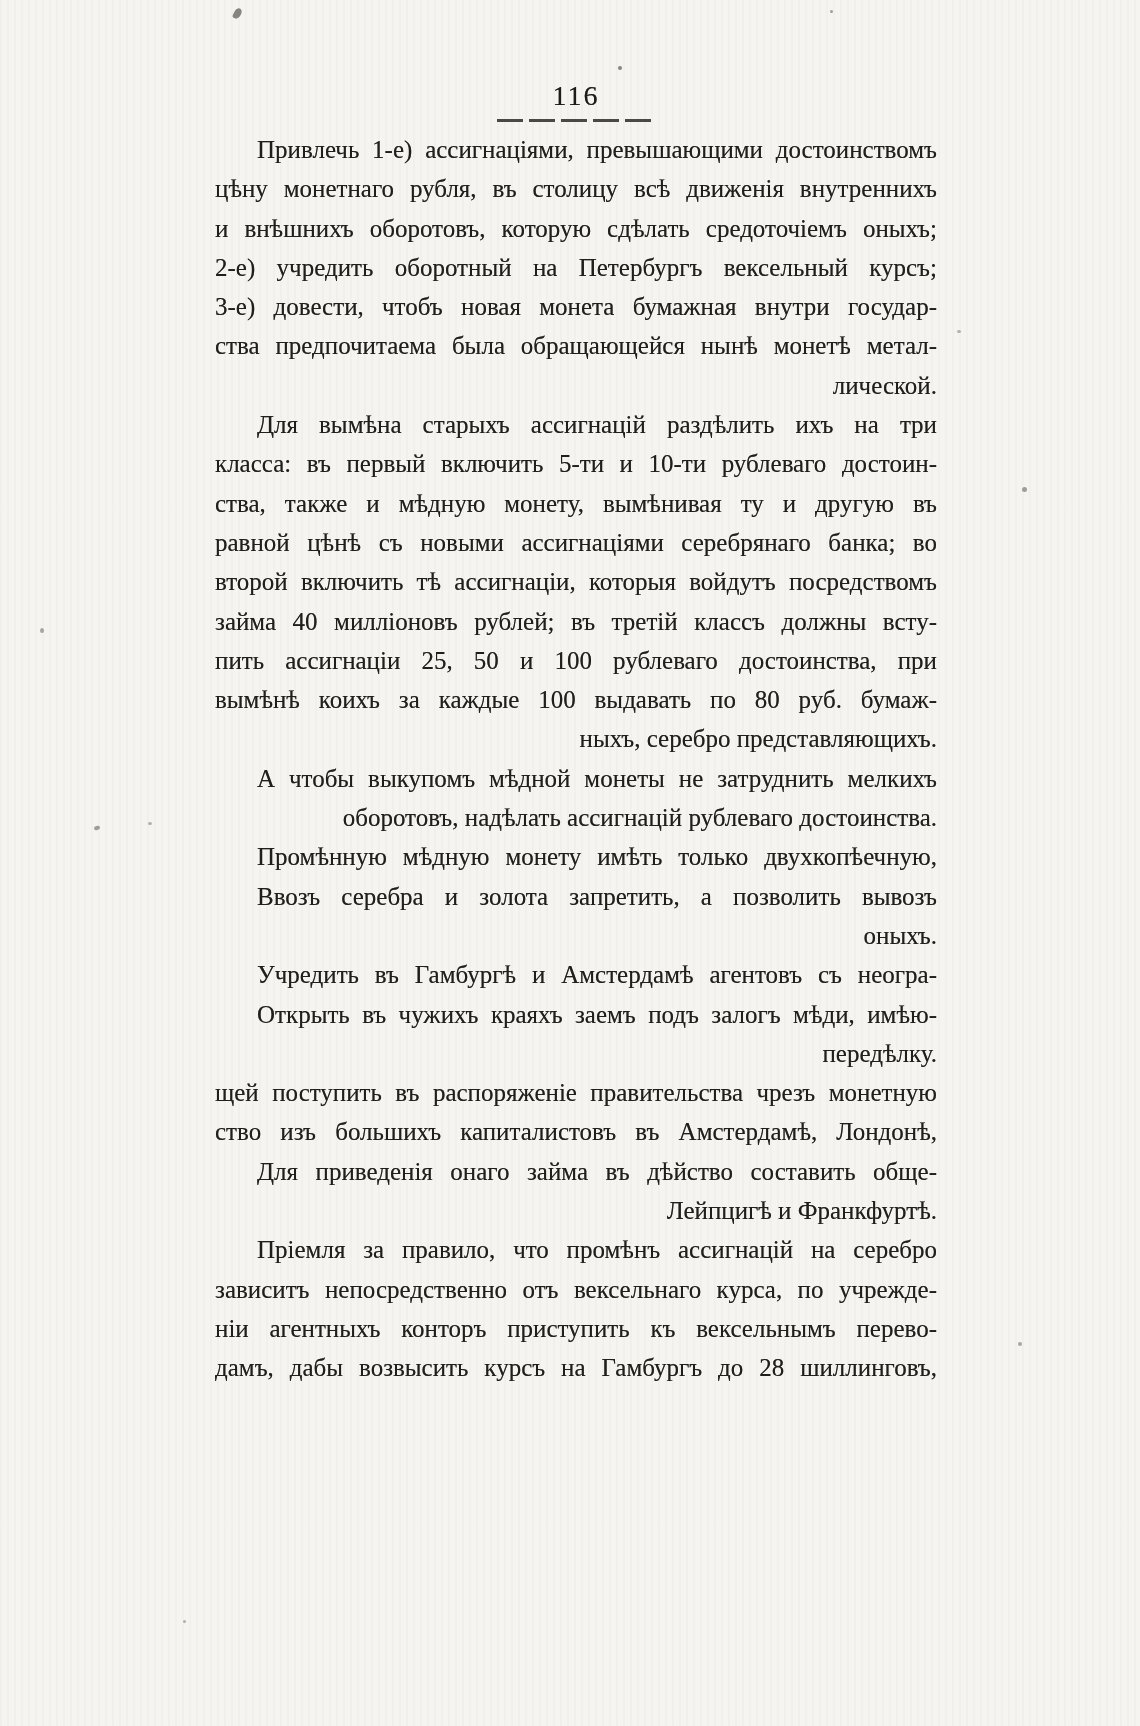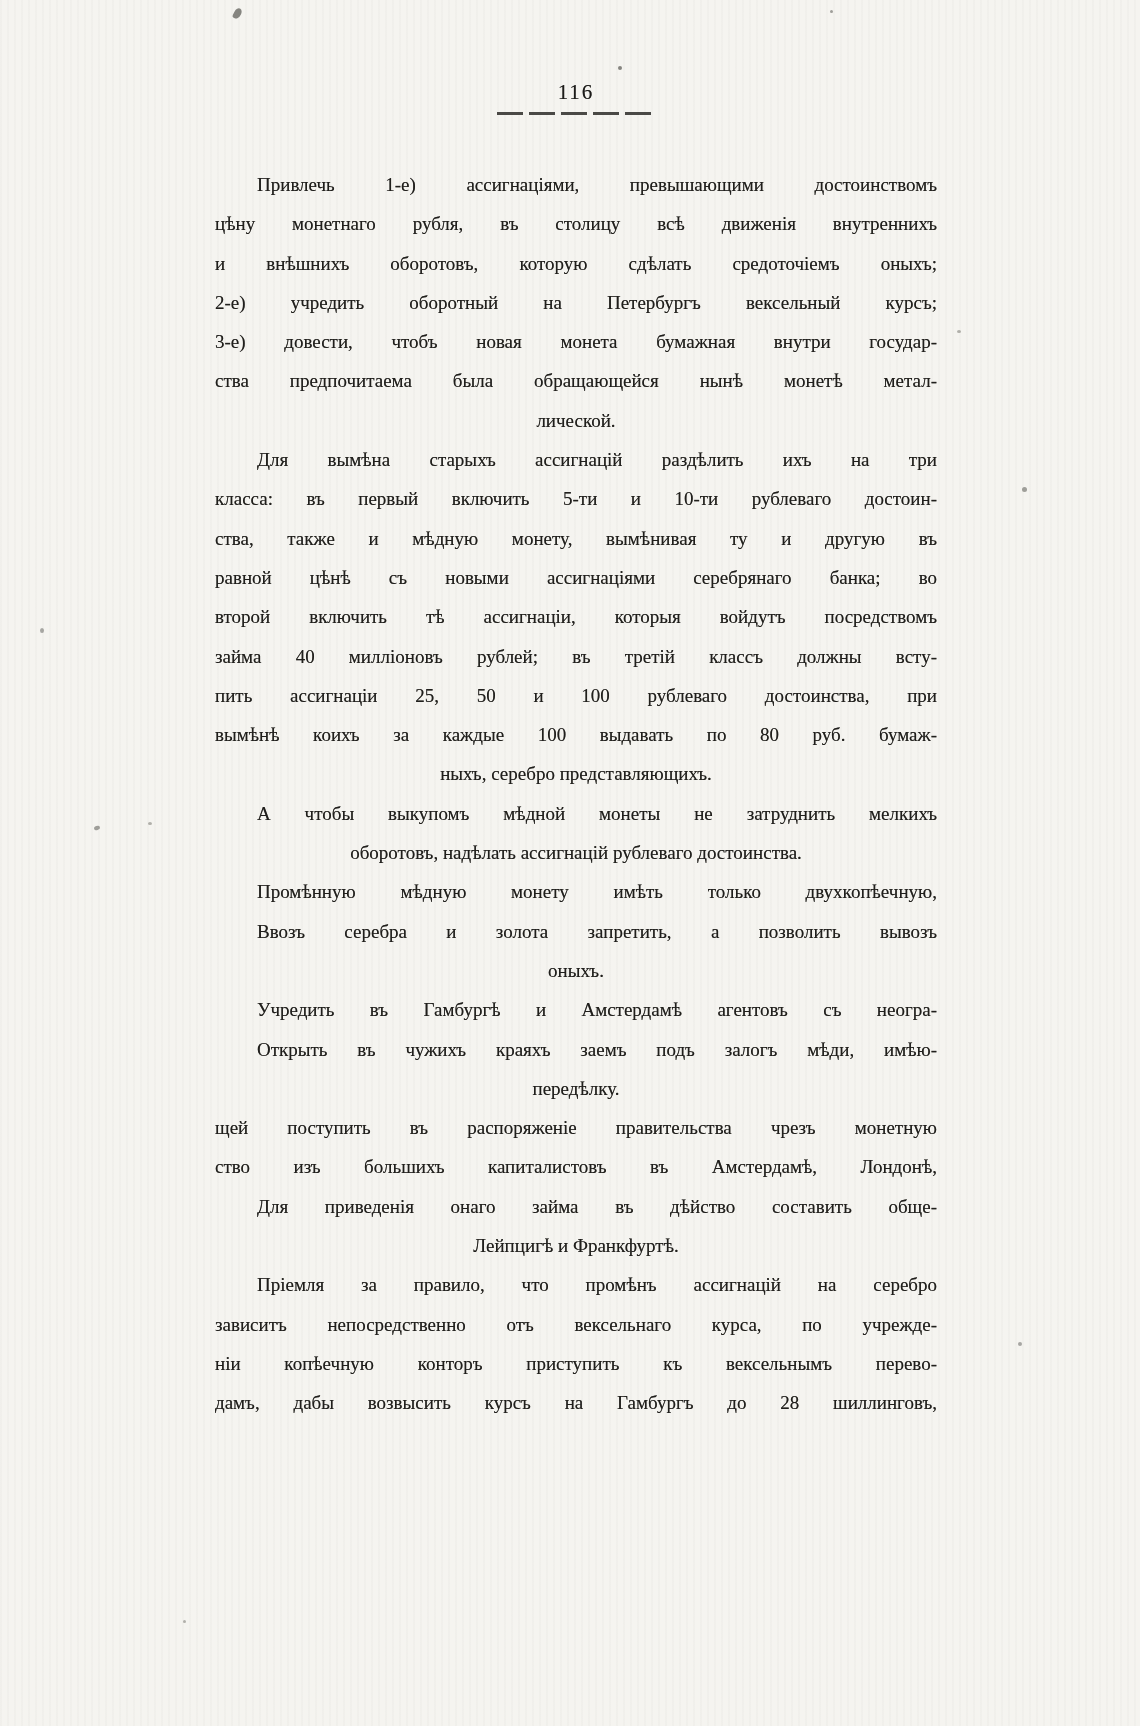--- a/index.html
+++ b/index.html
@@ -15,43 +15,43 @@
       #f5f4f0;
     overflow: hidden;
   }
   .pagenum-wrap {
     position: absolute;
     left: 215px; top: 80px; width: 722px;
     text-align: center;
   }
   .pagenum {
     display: inline-block;
-    font-size: 21px;
+    font-size: 28px;
     letter-spacing: 2px;
     color: #1d1c1a;
     text-shadow: 0 0 0.5px rgba(25,25,20,0.6);
   }
   .pagenum-rule {
     width: 158px;
     height: 3px;
     margin: 7px auto 0 auto;
     background: repeating-linear-gradient(90deg, #2c2b28 0 26px, rgba(0,0,0,0) 26px 32px);
     opacity: 0.85;
   }
   .text-block {
     position: absolute;
-    left: 215px; top: 165px; width: 722px;
-    font-size: 19px;
+    left: 215px; top: 130px; width: 722px;
+    font-size: 25px;
     line-height: 39.3px;
     color: #201f1c;
     text-shadow: 0 0 0.6px rgba(25,24,20,0.55);
   }
   .line { min-height: 39.3px; }
   .line.fill { text-align: justify; text-align-last: justify; }
-  .line.end  { text-align: center; font-family: Liberation Serif, serif; }
+  .line.end  { text-align: right; font-family: Liberation Serif, serif; }
   .line.indent { text-indent: 42px; }
   .speck {
     position: absolute;
     background: #4a4a44;
     border-radius: 50%;
     opacity: 0.65;
   }
   .s1 { left: 234px; top: 8px;  width: 7px; height: 11px; transform: rotate(28deg); border-radius: 60% 60% 70% 30%; }
   .s2 { left: 618px; top: 66px; width: 4px; height: 4px; }
   .s3 { left: 830px; top: 10px; width: 3px; height: 3px; opacity: .5; }
@@ -96,21 +96,21 @@
       <div class="line end">оныхъ.</div>
       <div class="line fill indent">Учредить въ Гамбургѣ и Амстердамѣ агентовъ съ неогра-</div>
       <div class="line fill indent">Открыть въ чужихъ краяхъ заемъ подъ залогъ мѣди, имѣю-</div>
       <div class="line end">передѣлку.</div>
       <div class="line fill">щей поступить въ распоряженіе правительства чрезъ монетную</div>
       <div class="line fill">ство изъ большихъ капиталистовъ въ Амстердамѣ, Лондонѣ,</div>
       <div class="line fill indent">Для приведенія онаго займа въ дѣйство составить обще-</div>
       <div class="line end">Лейпцигѣ и Франкфуртѣ.</div>
       <div class="line fill indent">Пріемля за правило, что промѣнъ ассигнацій на серебро</div>
       <div class="line fill">зависитъ непосредственно отъ вексельнаго курса, по учрежде-</div>
-      <div class="line fill">ніи копѣечную конторъ приступить къ вексельнымъ перево-</div>
+      <div class="line fill">ніи агентныхъ конторъ приступить къ вексельнымъ перево-</div>
       <div class="line fill">дамъ, дабы возвысить курсъ на Гамбургъ до 28 шиллинговъ,</div>
     </div>
 
   <div class="speck s1"></div>
   <div class="speck s2"></div>
   <div class="speck s3"></div>
   <div class="speck s4"></div>
   <div class="speck s5"></div>
   <div class="speck s6"></div>
   <div class="speck s7"></div>

